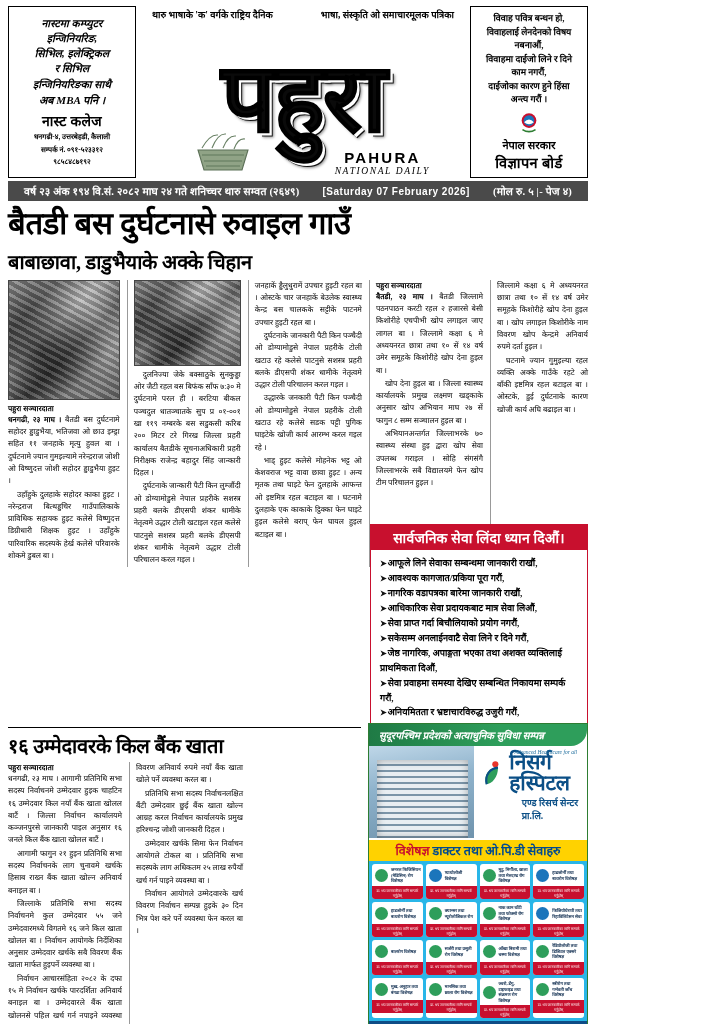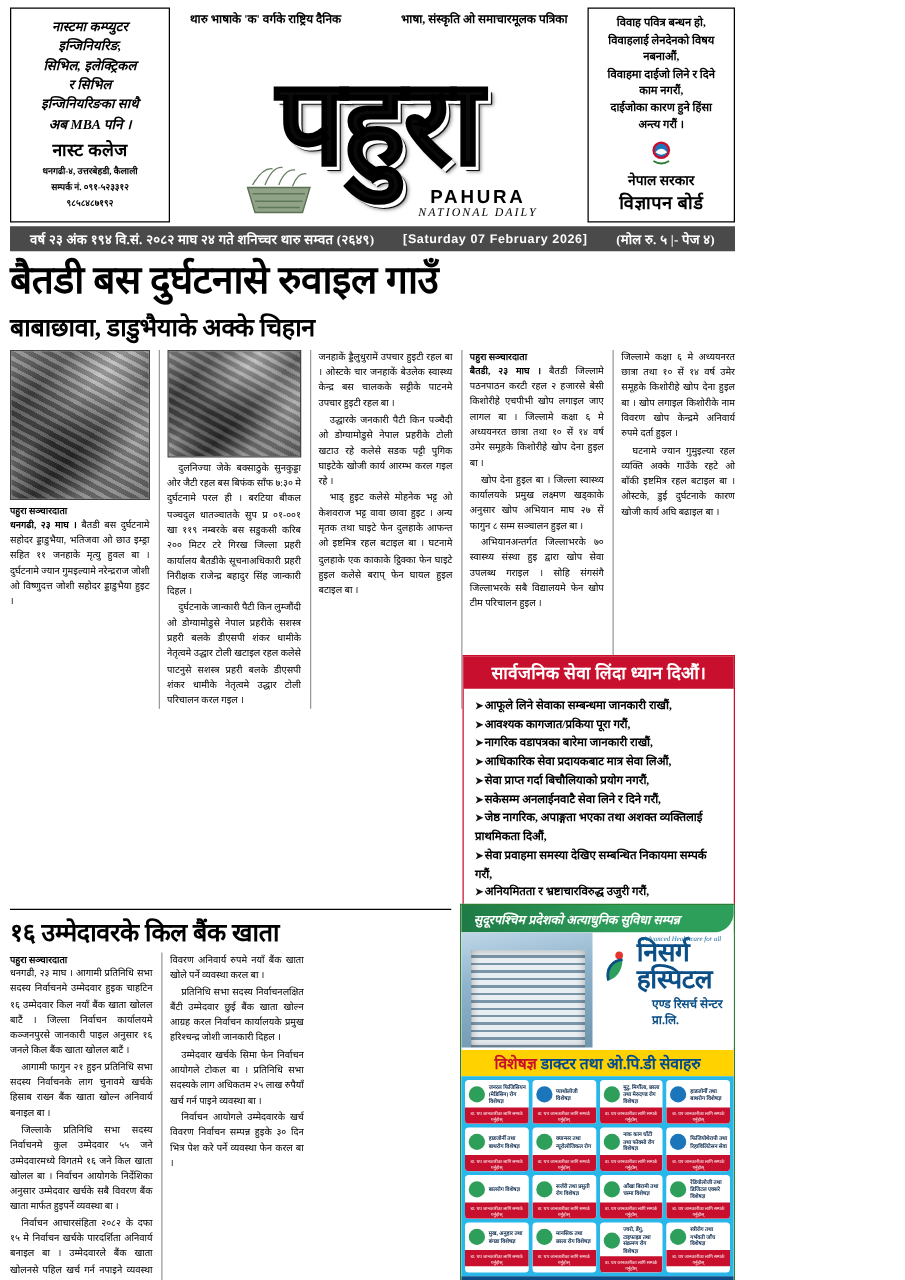--- a/index.html
+++ b/index.html
@@ -241,30 +241,32 @@
       <div class="h2">बाबाछावा, डाडुभैयाके अक्के चिहान</div>
     </div>
   </div>
 
   <div class="main">
 
     <div class="col">
       <div class="photo"></div>
       <div class="byline">पहुरा सञ्चारदाता</div>
       <p class="body noind"><span class="dateline">धनगढी, २३ माघ ।</span> <span>बैतडी बस दुर्घटनामे सहोदर ड्डाडुभैया, भतिजवा ओ छाउ इम्ड्रा सहित ११ जनहाके मृत्यु हुवल बा । दुर्घटनामे ज्यान गुमइल्यामे नरेन्द्रराज जोशी ओ विष्णुदत्त जोशी सहोदर ड्डाडुभैया हुइट ।</span></p>
+      <p class="body">उहाँहुके दुलहाके सहोदर काका हुइट । नरेन्द्रराज बित्थड्डचिर गाउँपालिकाके प्राविधिक सहायक हुइट कलेसे विष्णुदत्त डिग्रीधारी शिक्षक हुइट । उहाँहुके पारिवारिक सदस्यके हेर्ख कलेसे परिवारके शोकमे डुबल बा ।</p>
     </div>
 
     <div class="col sep">
       <div class="photo" style="height:86px"></div>
       <p class="body">दुलनिज्या जेके बक्साठुके सुनकुड्डा ओर जैटी रहल बस बिफंक सॉंफ ७:३० मे दुर्घटनामे परल ही । बरटिया बीकल पञ्चदुल धातञ्चातके सुप प्र ०१-००१ खा ११९ नम्बरके बस सडुकसी करिब २०० मिटर टरे गिरख जिल्ला प्रहरी कार्यालय बैतडीके सूचनाअधिकारी प्रहरी निरीक्षक राजेन्द्र बहादुर सिंह जान्कारी दिहल ।</p>
       <p class="body">दुर्घटनाके जान्कारी पैटी किन लुम्जौंदी ओ डोग्यामोडुसे नेपाल प्रहरीके सशस्त्र प्रहरी बलके डीएसपी शंकर धामीके नेतृत्वमे उद्धार टोली खटाइल रहल कलेसे पाटनुसे सशस्त्र प्रहरी बलके डीएसपी शंकर धामीके नेतृत्वमे उद्धार टोली परिचालन करल गइल ।</p>
     </div>
 
     <div class="col sep">
       <p class="body noind">जनहाकें ड्डैलुधुरामें उपचार हुइटी रहल बा । ओस्टके चार जनहाकें बेउलेक स्वास्थ्य केन्द्र बस चालकके सट्टीके पाटनमे उपचार हुइटी रहल बा ।</p>
+      <p class="body">दुर्घटनाके जानकारी पैटी किन पञ्चैदी ओ डोग्यामोडुसे नेपाल प्रहरीके टोली खटाउ रहे कलेसे पाटनुसे सशस्त्र प्रहरी बलके डीएसपी शंकर धामीके नेतृत्वमे उद्धार टोली परिचालन करल गइल ।</p>
       <p class="body">उद्धारके जनकारी पैटी किन पञ्चैदी ओ डोग्यामोडुसे नेपाल प्रहरीके टोली खटाउ रहे कलेसे सडक पट्टी पुगिक घाइटेके खोजी कार्य आरम्भ करल गइल रहे ।</p>
       <p class="body">भाड् हुइट कलेसे मोहनेक भट्ट ओ केशवराज भट्ट वावा छावा हुइट । अन्य मृतक तथा घाइटे फेन दुलहाके आफन्त ओ इष्टमित्र रहल बटाइल बा । घटनामे दुलहाके एक काकाके ट्ठिक्का फेन घाइटे हुइल कलेसे बराप् फेन घायल हुइल बटाइल बा ।</p>
     </div>
 
     <div class="col sep">
       <div class="byline">पहुरा सञ्चारदाता</div>
       <p class="body noind"><span class="dateline">बैतडी, २३ माघ ।</span> <span>बैतडी जिल्लामे पठनपाठन करटी रहल २ हजारसे बेसी किशोरीहे एचपीभी खोप लगाइल जाए लागल बा । जिल्लामे कक्षा ६ मे अध्ययनरत छात्रा तथा १० सें १४ वर्ष उमेर समूहके किशोरीहे खोप देना हुइल बा ।</span></p>
       <p class="body">खोप देना हुइल बा । जिल्ला स्वास्थ्य कार्यालयके प्रमुख लक्ष्मण खड्काके अनुसार खोप अभियान माघ २७ सें फागुन ८ सम्म सञ्चालन हुइल बा ।</p>
       <p class="body">अभियानअन्तर्गत जिल्लाभरके ७० स्वास्थ्य संस्था हुइ द्वारा खोप सेवा उपलब्ध गराइल । सोहि संगसंगै जिल्लाभरके सबै विद्यालयमे फेन खोप टीम परिचालन हुइल ।</p>
     </div>

